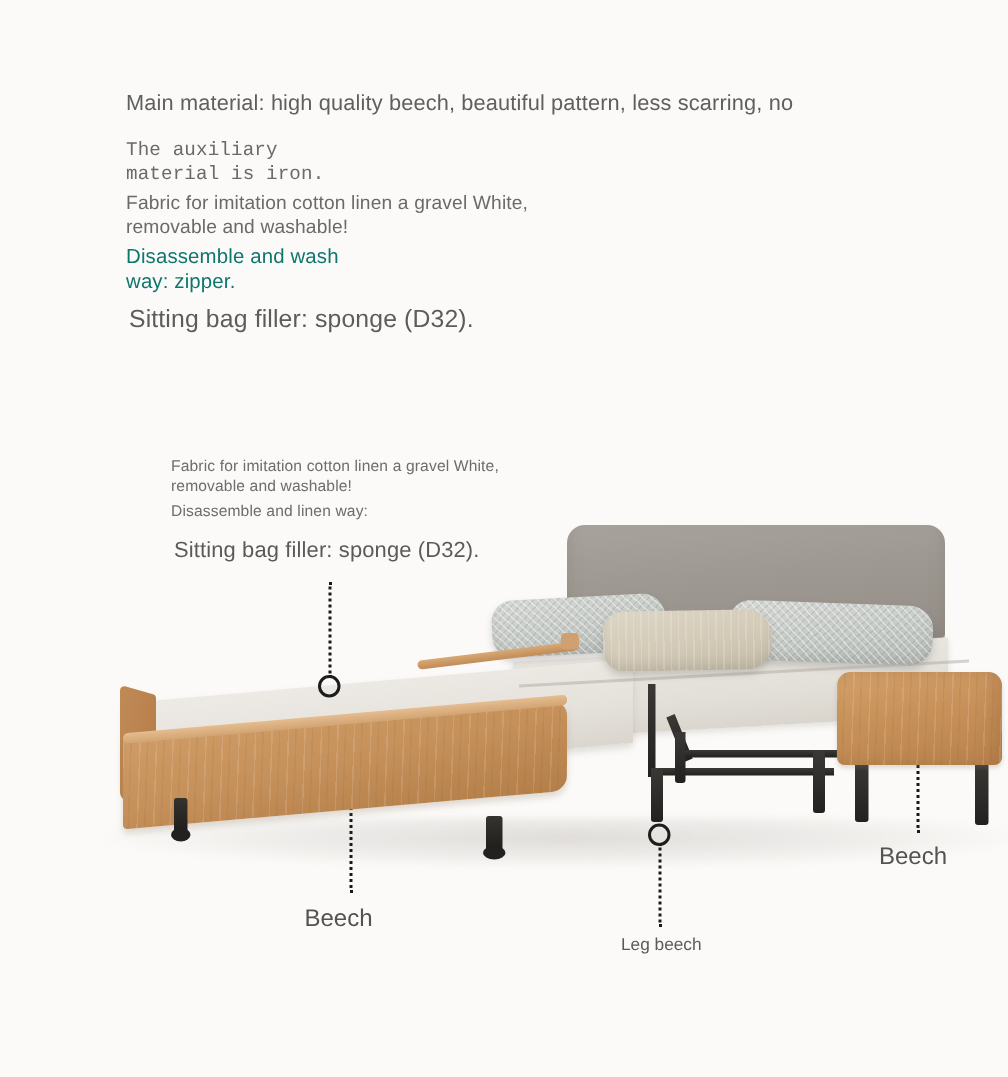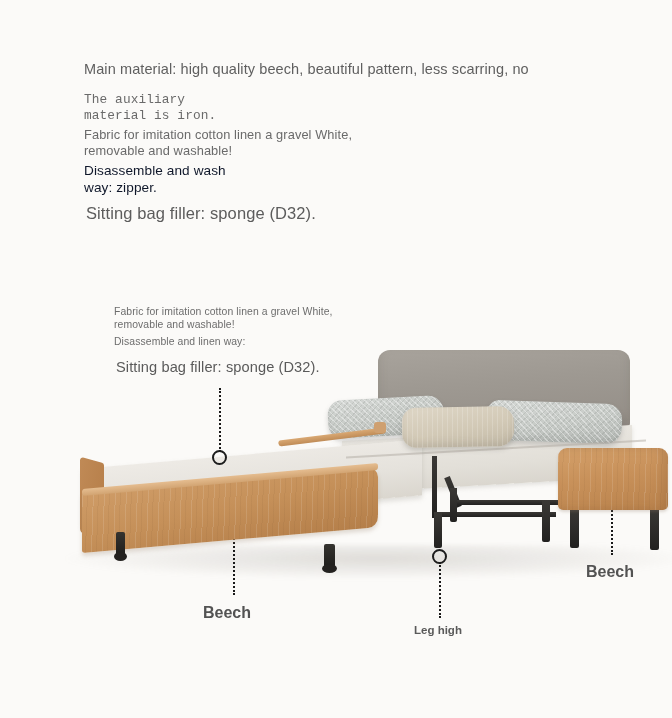--- a/index.html
+++ b/index.html
@@ -27,34 +27,33 @@
   .spec-text {
     position: absolute;
     color: #646464;
     white-space: pre-line;
     letter-spacing: 0.1px;
     line-height: 1.22;
   }
   #spec-main      { left: 38px;  top: 61px;  font-size: 14.5px; color: #5f5f5f; }
   #spec-aux       { left: 38px;  top: 92px;  font-size: 12.8px; color: #6a6a6a; font-family: Liberation Mono, monospace; }
   #spec-fabric    { left: 38px;  top: 127px; font-size: 12.8px; color: #6a6a6a; }
-  #spec-wash      { left: 38px;  top: 163px; font-size: 13.6px; color: #0f172a; }
+  #spec-wash      { left: 38px;  top: 163px; font-size: 13.6px; color: #0f766e; }
   #spec-filler    { left: 40px;  top: 203px; font-size: 16.5px; color: #5c5c5c; }
 
   #anno-fabric    { left: 68px;  top: 305px; font-size: 10.4px; color: #6d6d6d; line-height: 1.25; }
   #anno-wash      { left: 68px;  top: 336px; font-size: 10.4px; color: #6d6d6d; }
   #anno-filler    { left: 70px;  top: 359px; font-size: 14.6px; color: #5a5a5a; }
 
   
   .callout-label {
     position: absolute;
     color: #535353;
     font-size: 15.5px;
     white-space: nowrap;
-    font-weight: bold;
   }
   #label-beech-left  { left: 157px; top: 604px; font-size: 16px; }
   #label-beech-right { left: 540px; top: 563px; font-size: 16px; }
   #label-leg-iron    { left: 368px; top: 624px; font-size: 11.5px; color: #5a5a5a; }
 
   
   .leader {
     position: absolute;
     width: 0;
     border-left: 2.4px dotted #191919;
@@ -363,15 +362,15 @@
   <div class="leader" id="leader-beech-right"></div>
   <div class="ring" id="ring-beech-right"></div>
 
   <div class="leader" id="leader-leg-iron"></div>
   <div class="ring" id="ring-leg-iron"></div>
 
   <div class="callout-label" id="label-beech-left">Beech</div>
 
   <div class="callout-label" id="label-beech-right">Beech</div>
 
-  <div class="callout-label" id="label-leg-iron">Leg high</div>
+  <div class="callout-label" id="label-leg-iron">Leg beech</div>
 
 </div>
 
 </body></html>

